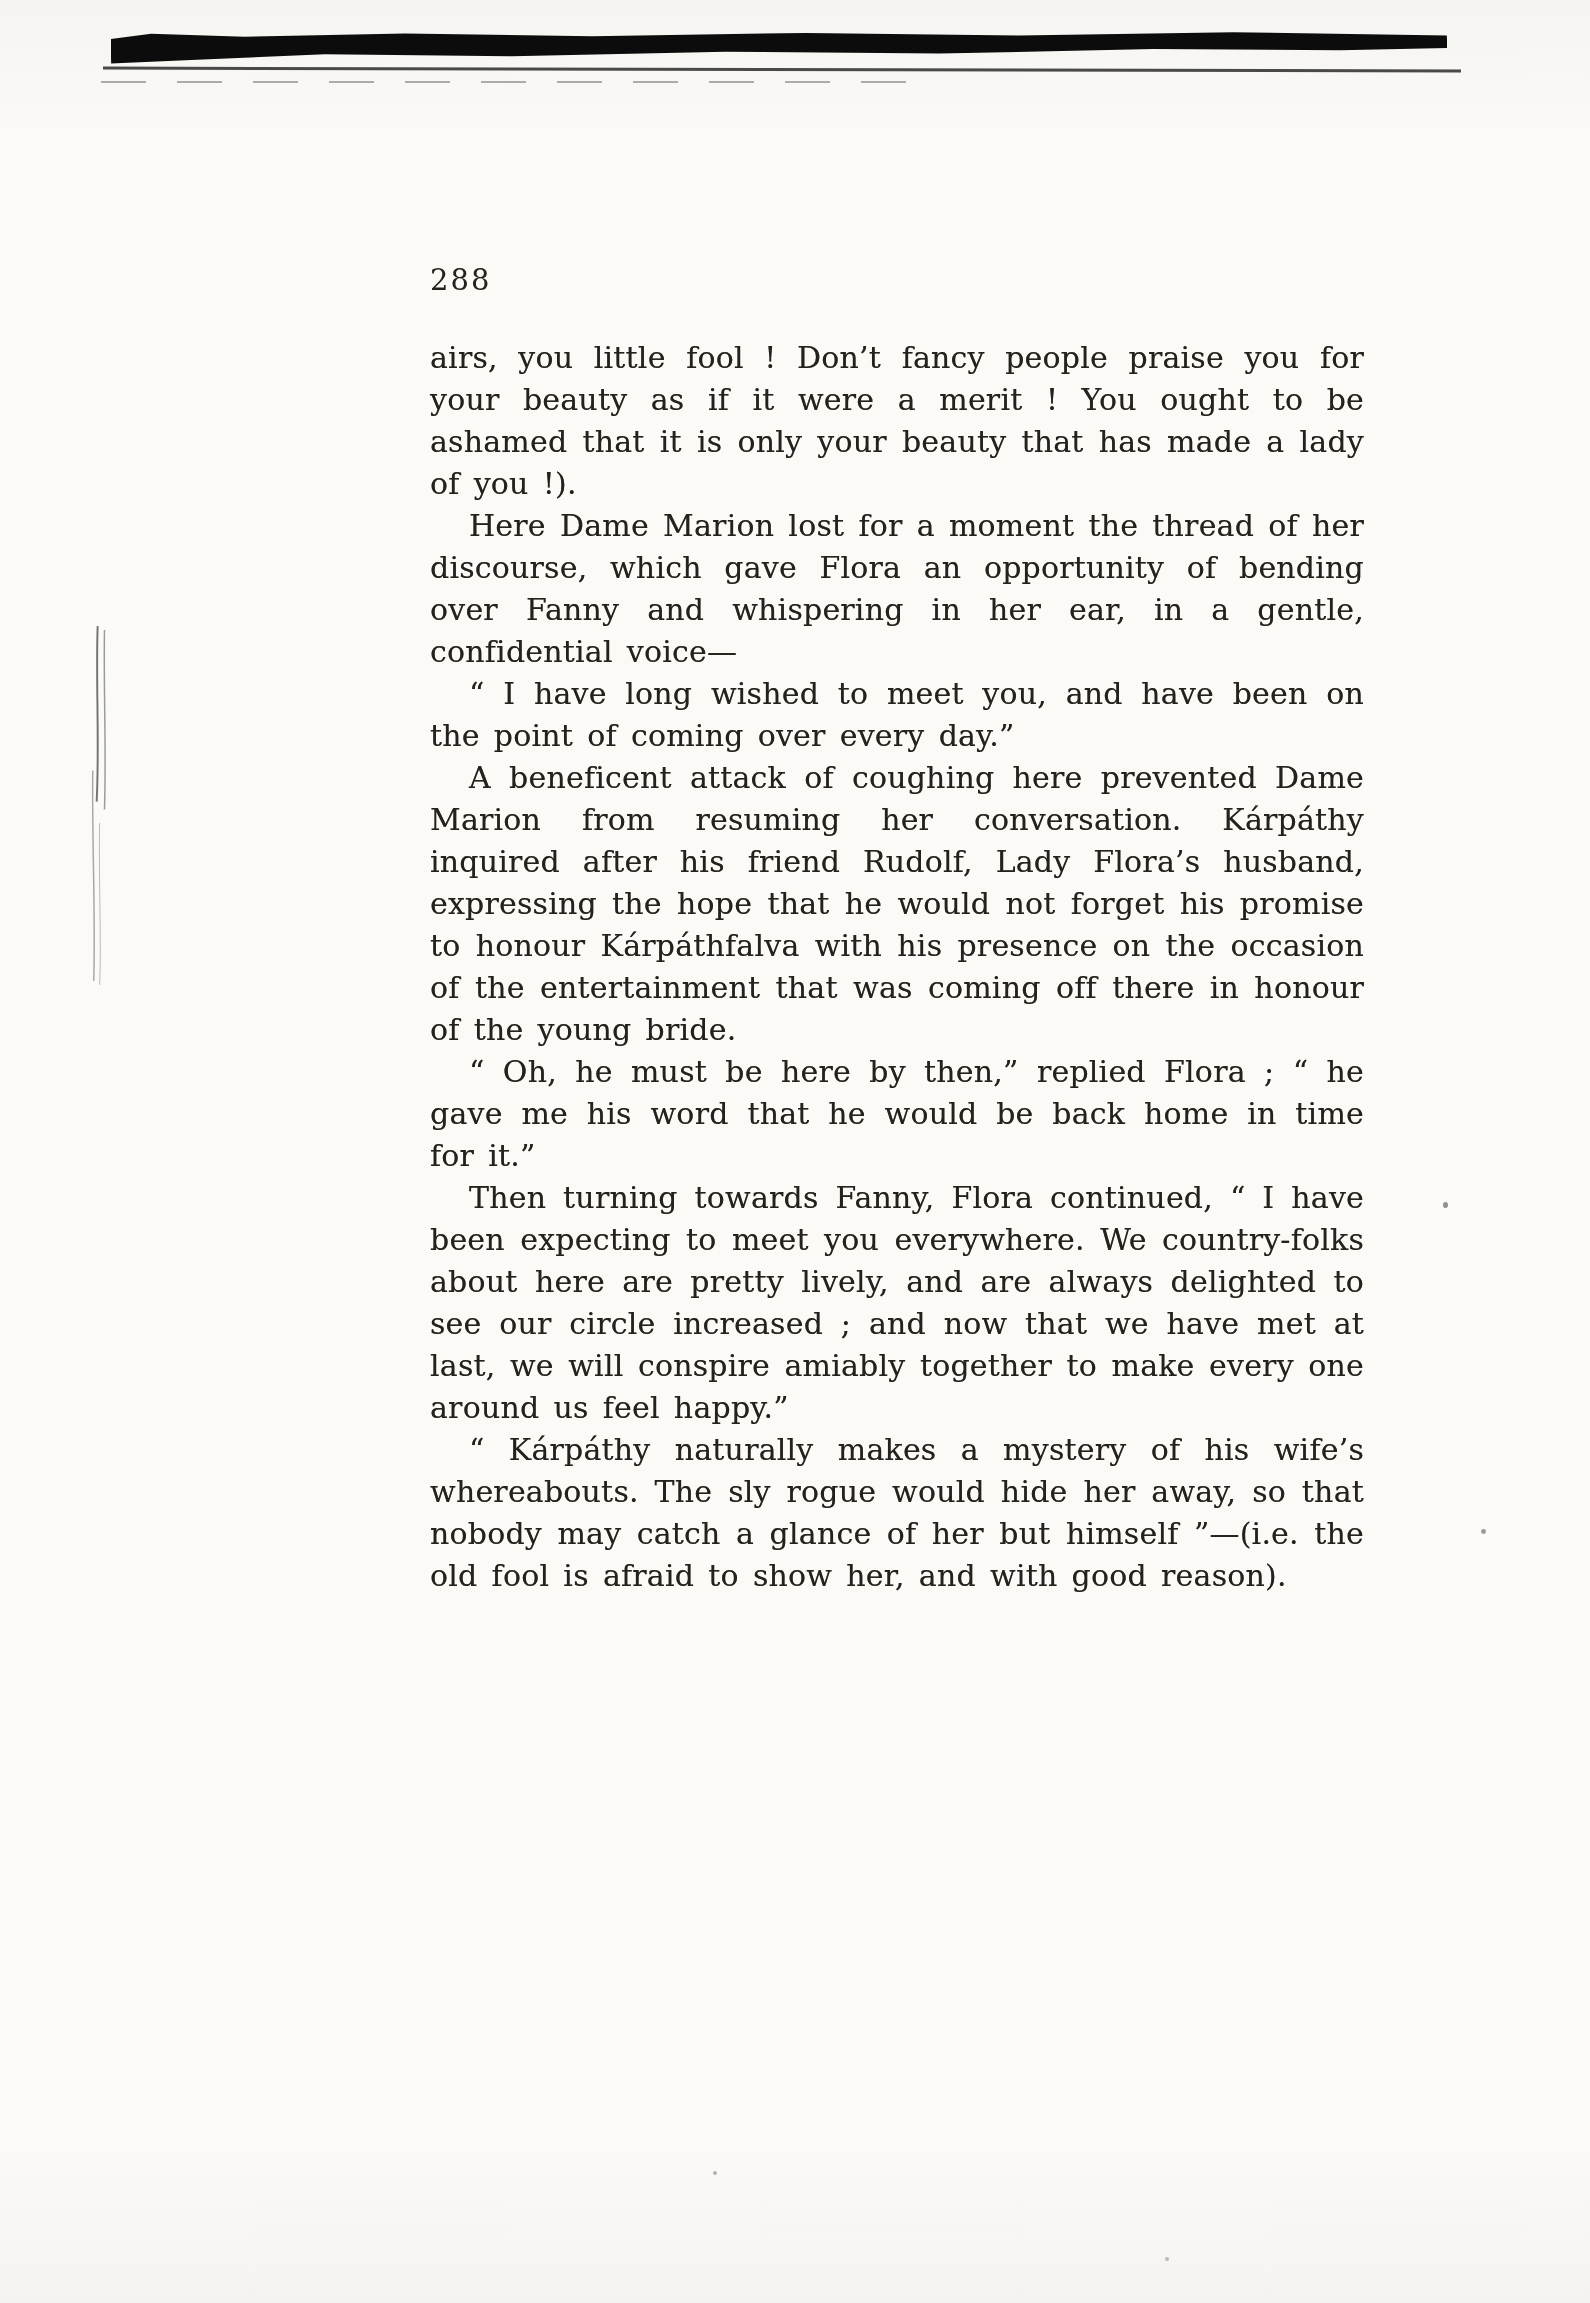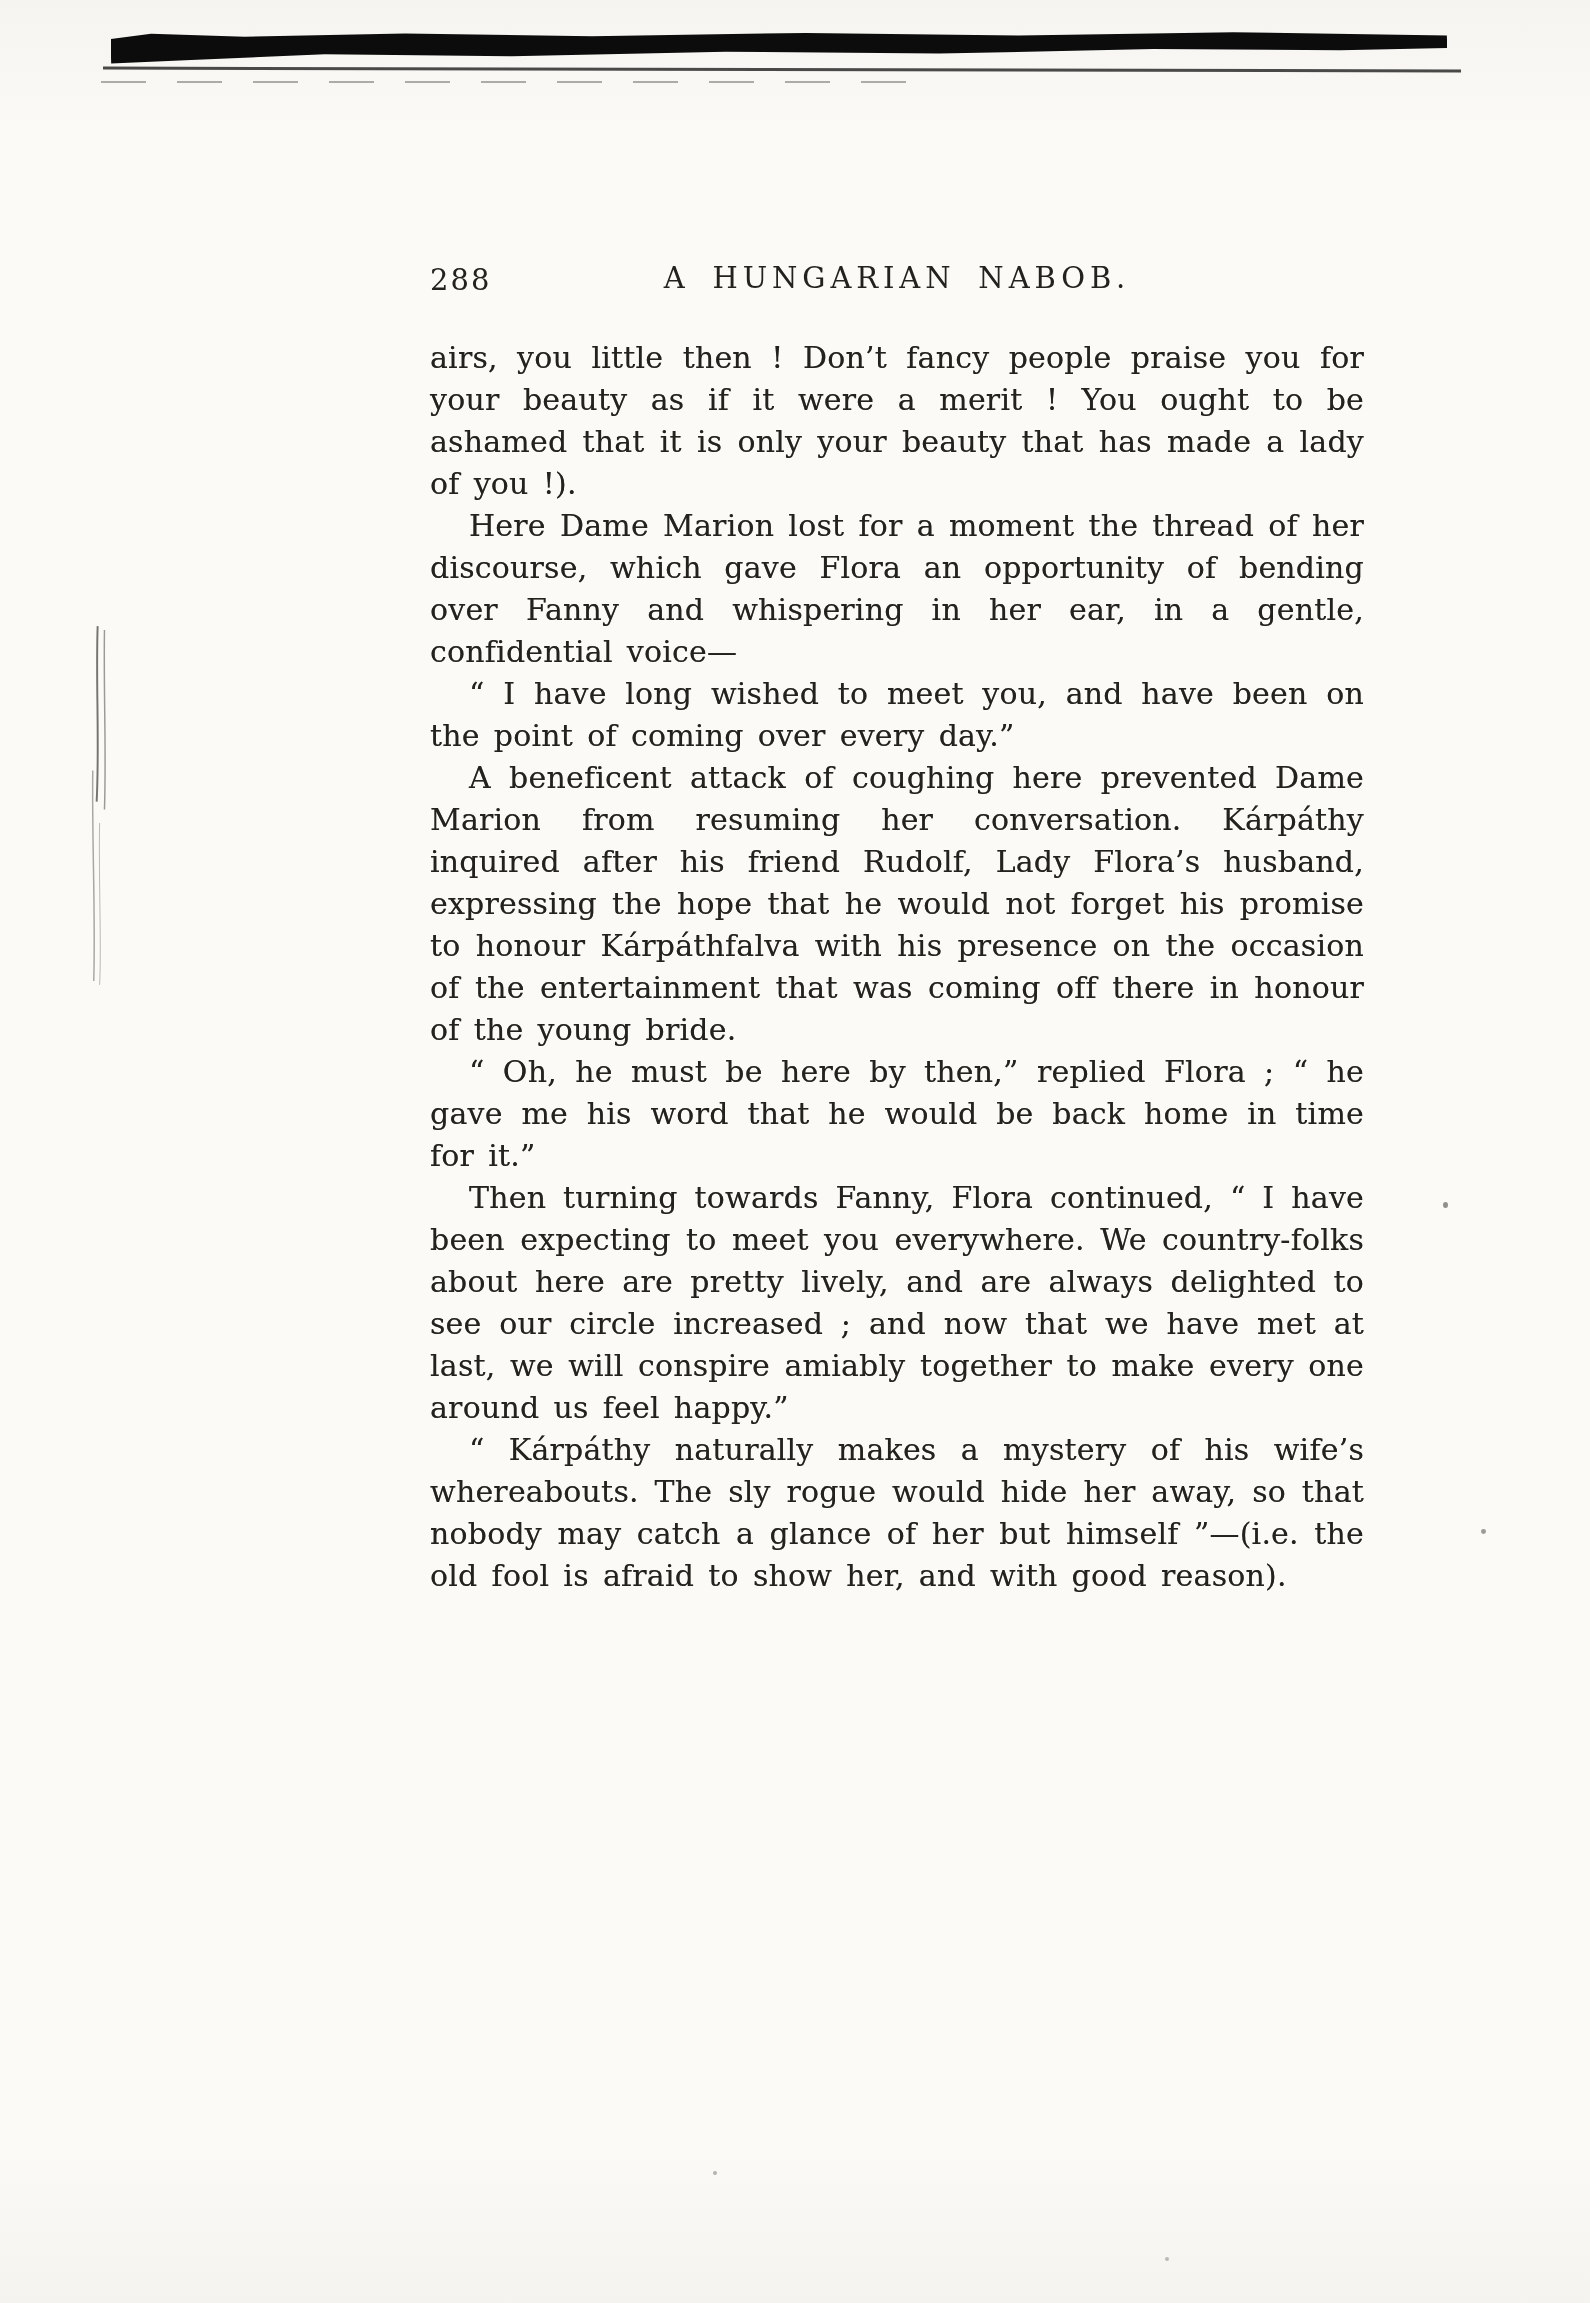--- a/index.html
+++ b/index.html
@@ -122,25 +122,24 @@
     <path d="M9 150 C 8 220, 12 300, 10 366" stroke="#55534f" stroke-width="1.5" fill="none" opacity="0.5"></path>
     <path d="M16 204 C 15 262, 18 330, 16 370" stroke="#6a6862" stroke-width="1" fill="none" opacity="0.45"></path>
   </svg>
   <div class="speck s1"></div>
   <div class="speck s2"></div>
   <div class="speck s3"></div>
   <div class="speck s4"></div>
 
   <header class="running-head">
     <span class="pagenum">288</span>
-    <span class="head-title">A HUNGARIAN NABOB.</span>
   </header>
 
   <main class="textblock">
-    <p class="noindent">airs, you little then ! Don’t fancy people praise you for your beauty as if it were a merit ! You ought to be ashamed that it is only your beauty that has made a lady of you !).</p>
+    <p class="noindent">airs, you little fool ! Don’t fancy people praise you for your beauty as if it were a merit ! You ought to be ashamed that it is only your beauty that has made a lady of you !).</p>
     <p class="indent">Here Dame Marion lost for a moment the thread of her discourse, which gave Flora an opportunity of bending over Fanny and whispering in her ear, in a gentle, confidential voice—</p>
     <p class="indent">“ I have long wished to meet you, and have been on the point of coming over every day.”</p>
     <p class="indent">A beneficent attack of coughing here prevented Dame Marion from resuming her conversation. Kárpáthy inquired after his friend Rudolf, Lady Flora’s husband, expressing the hope that he would not forget his promise to honour Kárpáthfalva with his presence on the occasion of the entertainment that was coming off there in honour of the young bride.</p>
     <p class="indent">“ Oh, he must be here by then,” replied Flora ; “ he gave me his word that he would be back home in time for it.”</p>
     <p class="indent">Then turning towards Fanny, Flora continued, “ I have been expecting to meet you everywhere. We country-folks about here are pretty lively, and are always delighted to see our circle increased ; and now that we have met at last, we will conspire amiably together to make every one around us feel happy.”</p>
     <p class="indent">“ Kárpáthy naturally makes a mystery of his wife’s whereabouts. The sly rogue would hide her away, so that nobody may catch a glance of her but himself ”—(i.e. the old fool is afraid to show her, and with good reason).</p>
   </main>
 
 </div>
 

